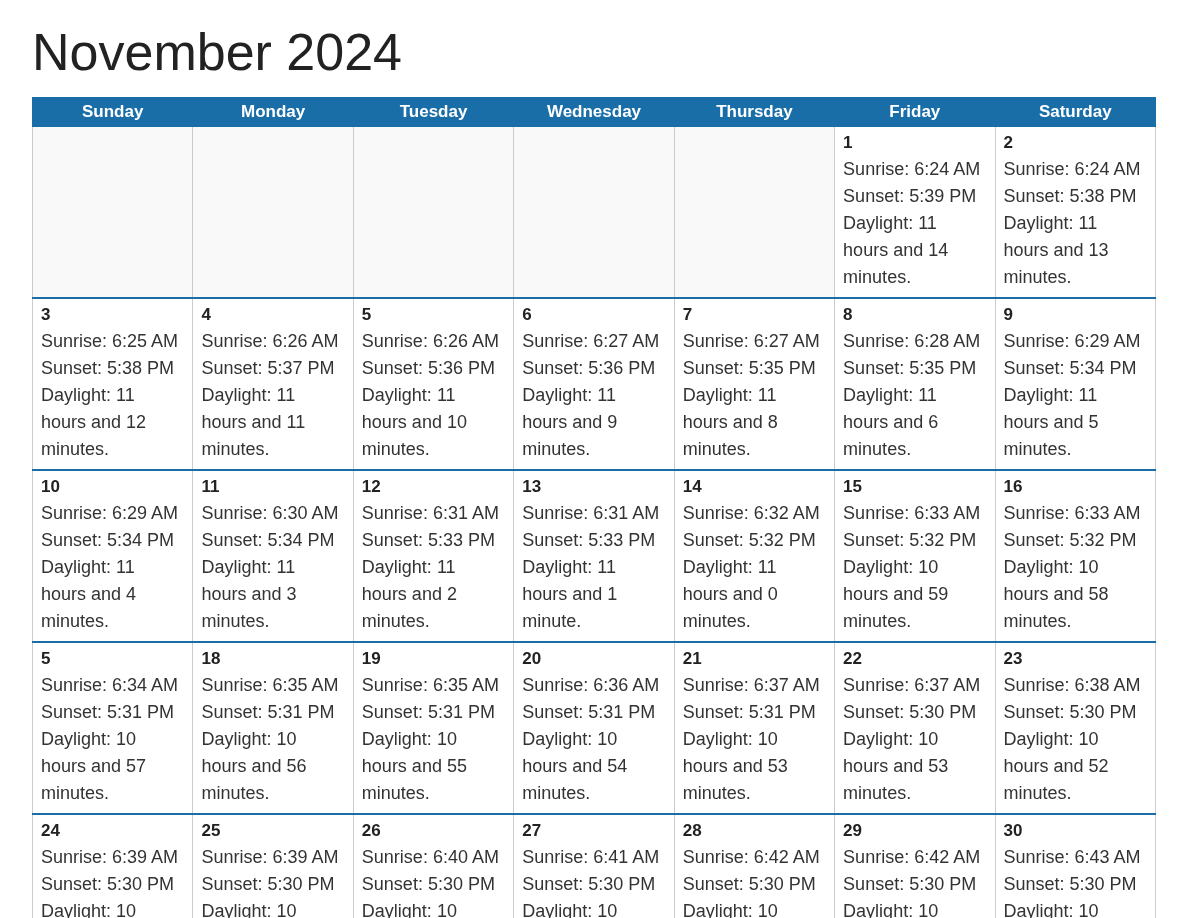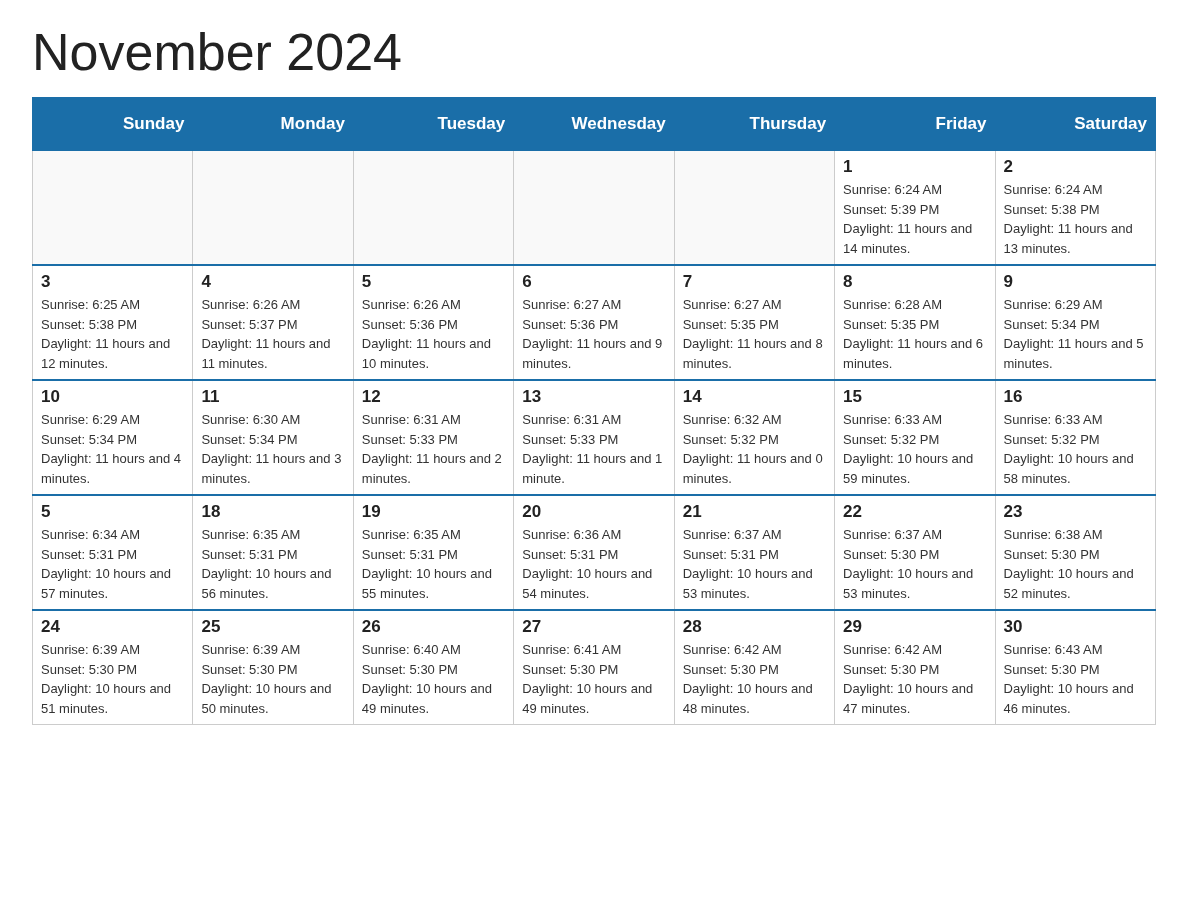--- a/index.html
+++ b/index.html
@@ -63,40 +63,40 @@
     .calendar {
       width: 100%;
       border-collapse: collapse;
       border: 1px solid #aaa;
     }
     .calendar th {
       background: #1a6ea8;
       color: #fff;
       font-size: 17px;
       font-weight: bold;
-      padding: 16px 8px;
-      text-align: right;
+      padding: 4px 8px;
+      text-align: center;
       border: 1px solid #1a6ea8;
     }
     .calendar td {
       vertical-align: top;
       border: 1px solid #ccc;
       padding: 6px 8px;
       width: 14.28%;
       min-height: 100px;
     }
     .day-num {
       font-size: 17px;
       font-weight: bold;
       color: #222;
       display: block;
       margin-bottom: 3px;
     }
     .day-detail {
-      font-size: 13px;
+      font-size: 18px;
       color: #333;
       line-height: 1.5;
     }
     .empty-cell {
       background: #f9f9f9;
     }
     tr:not(:first-child) td {
       border-top: 2px solid #1a6ea8;
     }
   </style>

